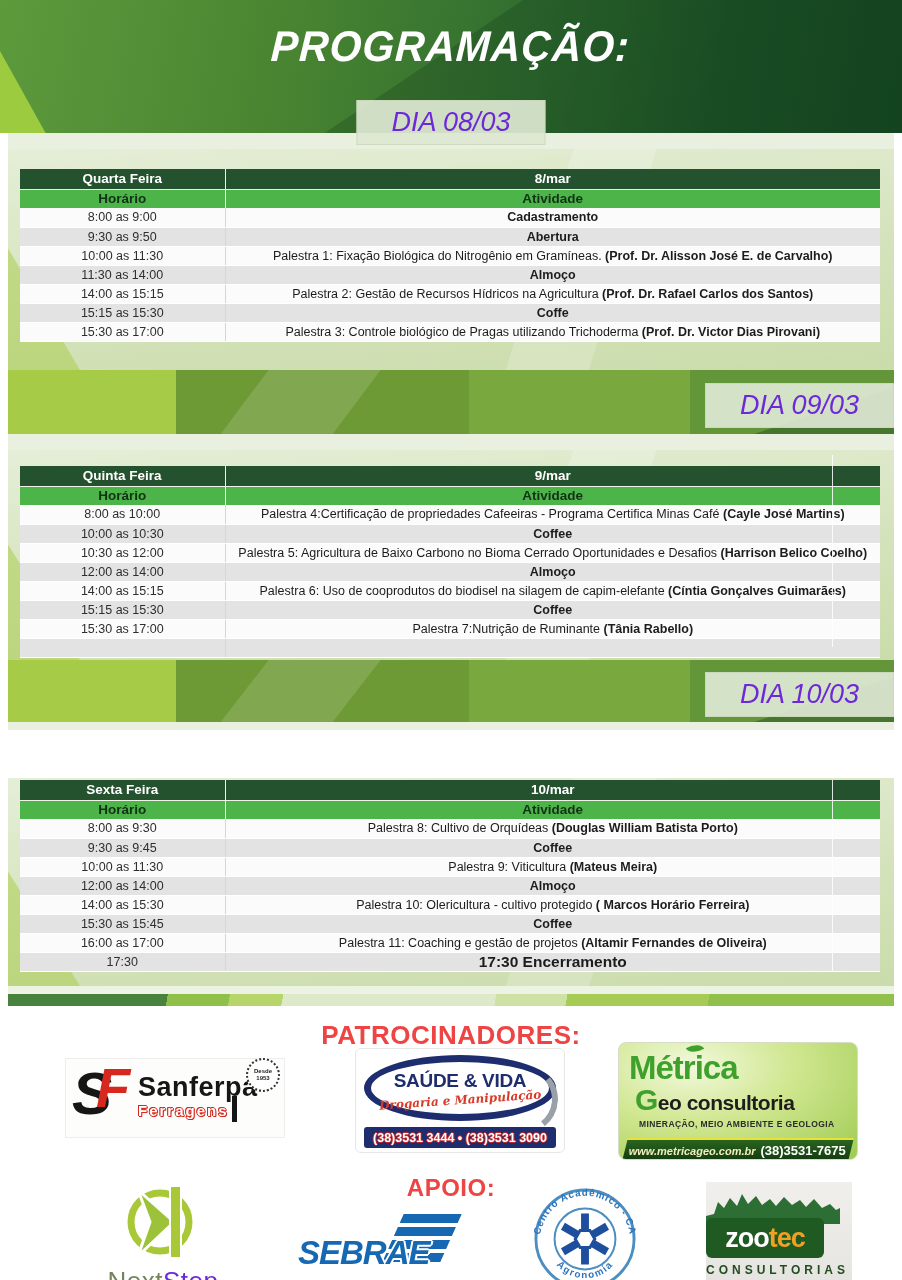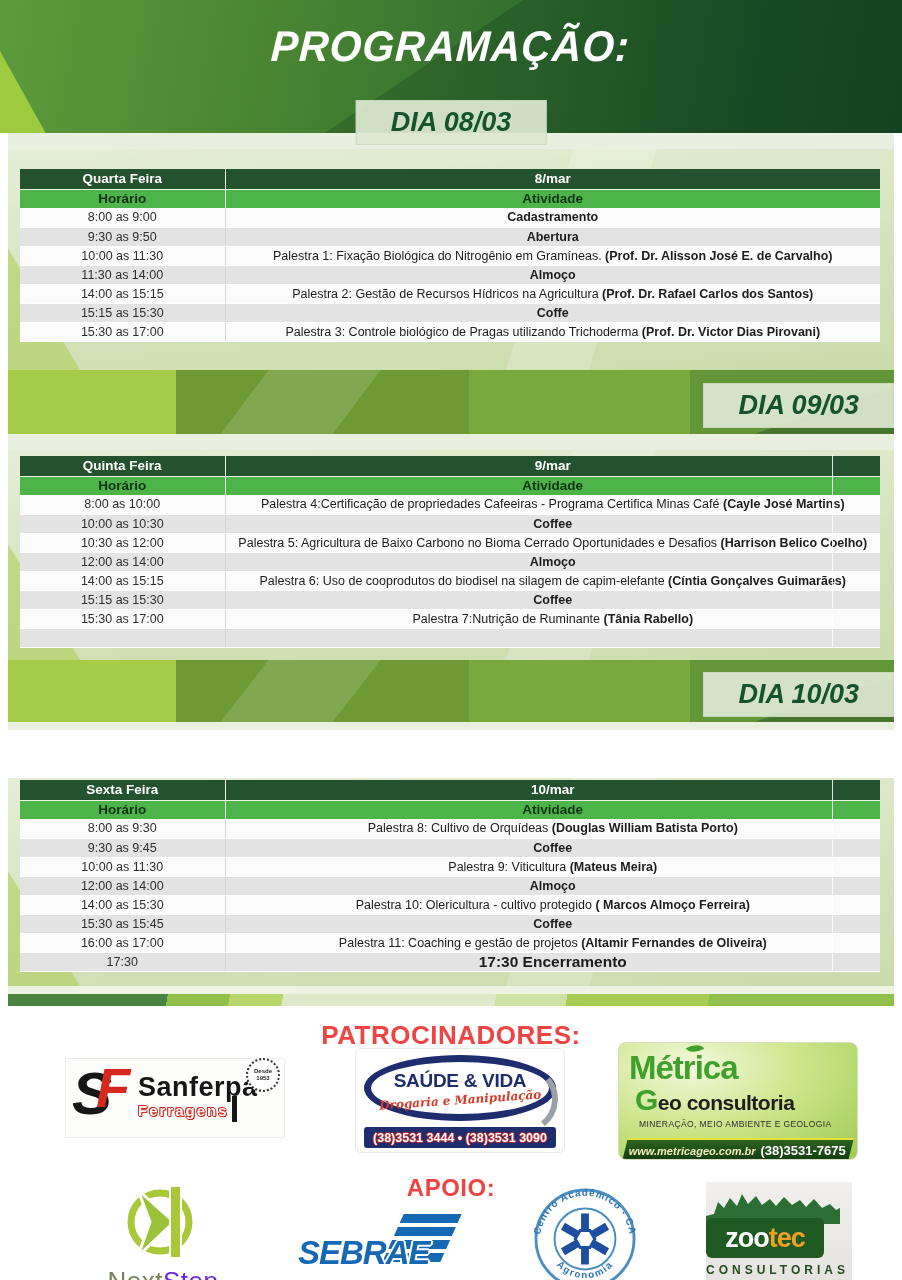--- a/index.html
+++ b/index.html
@@ -9,21 +9,21 @@
   
   .hero { position:relative; height:133px;
     background:linear-gradient(100deg,#5d9a3c 0%,#4a8631 30%,#316e30 58%,#1e5628 80%,#174b24 100%); }
   .hero .deco-dark { position:absolute; inset:0; background:rgba(10,40,18,.22);
     clip-path:polygon(58% 0,100% 0,100% 100%,36% 100%); }
   .hero .deco-lime { position:absolute; left:0; bottom:0; width:95px; height:82px; background:#9ccb3f;
     clip-path:polygon(0 0,48% 100%,0 100%); }
   .hero h1 { position:relative; z-index:2; padding-top:22px; text-align:center; color:#fff;
     font-size:43px; font-style:italic; font-weight:700; letter-spacing:1px; transform:skewX(-3deg) scaleX(.95); }
   .day-box { background:rgba(221,231,210,.93); border:1px solid rgba(200,214,185,.8);
-    padding:6px 34px; color:#14532d; font-size:27px; font-weight:700; font-style:italic; white-space:nowrap; }
+    padding:6px 34px; color:#6d28d9; font-size:27px; font-weight:400; font-style:italic; white-space:nowrap; }
   .hero .day-box { position:absolute; z-index:3; left:50%; transform:translateX(-50%); bottom:-12px; }
 
   
   .strip { height:16px; margin:0 8px; background:#e9f0df; }
   .strip.thin { height:8px; }
   .band { position:relative; height:64px; margin:0 8px; display:flex; align-items:center; justify-content:flex-end;
     background:linear-gradient(90deg,#a6cb46 0 19%,#6d9a35 19% 52%,#79a93e 52% 77%,#639638 77% 100%); }
   .band.b3 { height:62px; }
   .band::before { content:""; position:absolute; left:24%; top:0; width:160px; height:100%;
     background:rgba(255,255,255,.14); clip-path:polygon(30% 0,100% 0,70% 100%,0 100%); }
@@ -32,21 +32,21 @@
   .band .day-box { position:relative; z-index:2; margin-top:6px; }
 
   
   .zone { position:relative; margin:0 8px; overflow:hidden;
     background:linear-gradient(175deg,#e5eed7 0%,#d5e3bc 55%,#cadcab 100%); }
   .zone::before { content:""; position:absolute; left:0; bottom:0; width:72px; height:55%;
     background:rgba(172,206,82,.55); clip-path:polygon(0 0,100% 100%,0 100%); }
   .zone::after { content:""; position:absolute; top:0; left:55%; width:260px; height:100%;
     background:rgba(255,255,255,.20); clip-path:polygon(30% 0,62% 0,36% 100%,4% 100%); }
   .zone.z1 { height:221px; } .zone.z1 table { margin-top:20px; }
-  .zone.z2 { height:210px; } .zone.z2 table { margin-top:6px; }
+  .zone.z2 { height:210px; } .zone.z2 table { margin-top:16px; }
   .zone.z3 { height:208px;margin-top:48px; } .zone.z3 table { margin-top:2px; }
 
   table.sched { position:relative; z-index:2; width:860px; margin-left:12px; border-collapse:collapse; table-layout:fixed; }
   table.sched th, table.sched td { text-align:center; vertical-align:middle; overflow:hidden; white-space:nowrap; }
   col.c-time { width:205px; }
   .hdr1 th { height:20px; background:#24522e; color:#fff; font-size:13.5px; font-weight:700; }
   .hdr2 th { height:19px; background:#4db44a; color:#123216; font-size:13.5px; font-weight:700; }
   .hdr1 th:first-child, .hdr2 th:first-child { border-right:1px solid rgba(255,255,255,.55); }
   .hdr1 th { border-bottom:1.5px solid #eef3e6; }
   tbody td { height:19px; background:#fbfbfb; border-bottom:1px solid #fff; font-size:12.5px; color:#1c1c1c; }
@@ -98,21 +98,21 @@
     text-shadow:-1px 0 #c1272d,1px 0 #c1272d,0 -1px #c1272d,0 1px #c1272d;text-align:center; }
 
   
   .metrica { left:618px; top:36px; width:240px; height:118px; border-radius:8px; border:1px solid #d5ddc5; overflow:hidden;
     background:radial-gradient(ellipse at 30% 20%, #f2f9dd 0%, #cfe68e 45%, #9ecb52 100%); padding:8px 10px 0; }
   .met-name { position:relative; font-size:33px; font-weight:800; color:#3fa12c; line-height:1; letter-spacing:-1px; }
   .met-leaf { position:absolute; left:58px; top:-7px; width:16px; height:9px; background:#3fa12c;
     border-radius:0 100% 0 100%; transform:rotate(-28deg); }
   .met-geo { font-size:21px; font-weight:800; color:#1d1d1d; letter-spacing:-.5px; line-height:1.05; margin-left:6px; }
   .met-geo::first-letter { color:#3fa12c; font-size:30px; }
-  .met-sub { font-size:8.5px; font-weight:400; color:#2c2c2c; letter-spacing:.4px; margin:3px 0 0 10px; }
+  .met-sub { font-size:8.5px; font-weight:700; color:#2c2c2c; letter-spacing:.4px; margin:3px 0 0 10px; }
   .met-banner { margin:9px -4px 0; transform:skewX(-14deg); background:linear-gradient(180deg,#2a641f,#123a10);
     border-top:2.5px solid #e8e13a; height:23px; display:flex; align-items:center; justify-content:center; }
   .met-banner-in { transform:skewX(14deg); display:flex; align-items:baseline; gap:5px; }
   .met-site { font-size:11px; font-weight:700; font-style:italic; color:#f2edbc; }
   .met-phone { font-size:13px; font-weight:800; color:#fff; }
 
   
   .nextstep { left:88px; top:172px; width:150px; height:125px; text-align:center; }
   .ns-text { font-size:26px; letter-spacing:.5px; line-height:1; }
   .ns-text .a { color:#75855b; } .ns-text .b { color:#6d28d9; }
@@ -320,21 +320,21 @@
     <td class="t-act-cell"><span class="t-text">Palestra 9: Viticultura </span><span class="t-speaker">(Mateus Meira)</span></td>
   </tr>
 
   <tr class="alt em">
     <td class="t-time-cell"><span class="t-time">12:00 as 14:00</span></td>
     <td class="t-act-cell"><span class="t-text">Almoço</span><span class="t-speaker"></span></td>
   </tr>
 
   <tr>
     <td class="t-time-cell"><span class="t-time">14:00 as 15:30</span></td>
-    <td class="t-act-cell"><span class="t-text">Palestra 10: Olericultura - cultivo protegido </span><span class="t-speaker">( Marcos Almoço Ferreira)</span></td>
+    <td class="t-act-cell"><span class="t-text">Palestra 10: Olericultura - cultivo protegido </span><span class="t-speaker">( Marcos Horário Ferreira)</span></td>
   </tr>
 
   <tr class="alt em">
     <td class="t-time-cell"><span class="t-time">15:30 as 15:45</span></td>
     <td class="t-act-cell"><span class="t-text">Coffee</span><span class="t-speaker"></span></td>
   </tr>
 
   <tr>
     <td class="t-time-cell"><span class="t-time">16:00 as 17:00</span></td>
     <td class="t-act-cell"><span class="t-text">Palestra 11: Coaching e gestão de projetos </span><span class="t-speaker">(Altamir Fernandes de Oliveira)</span></td>

